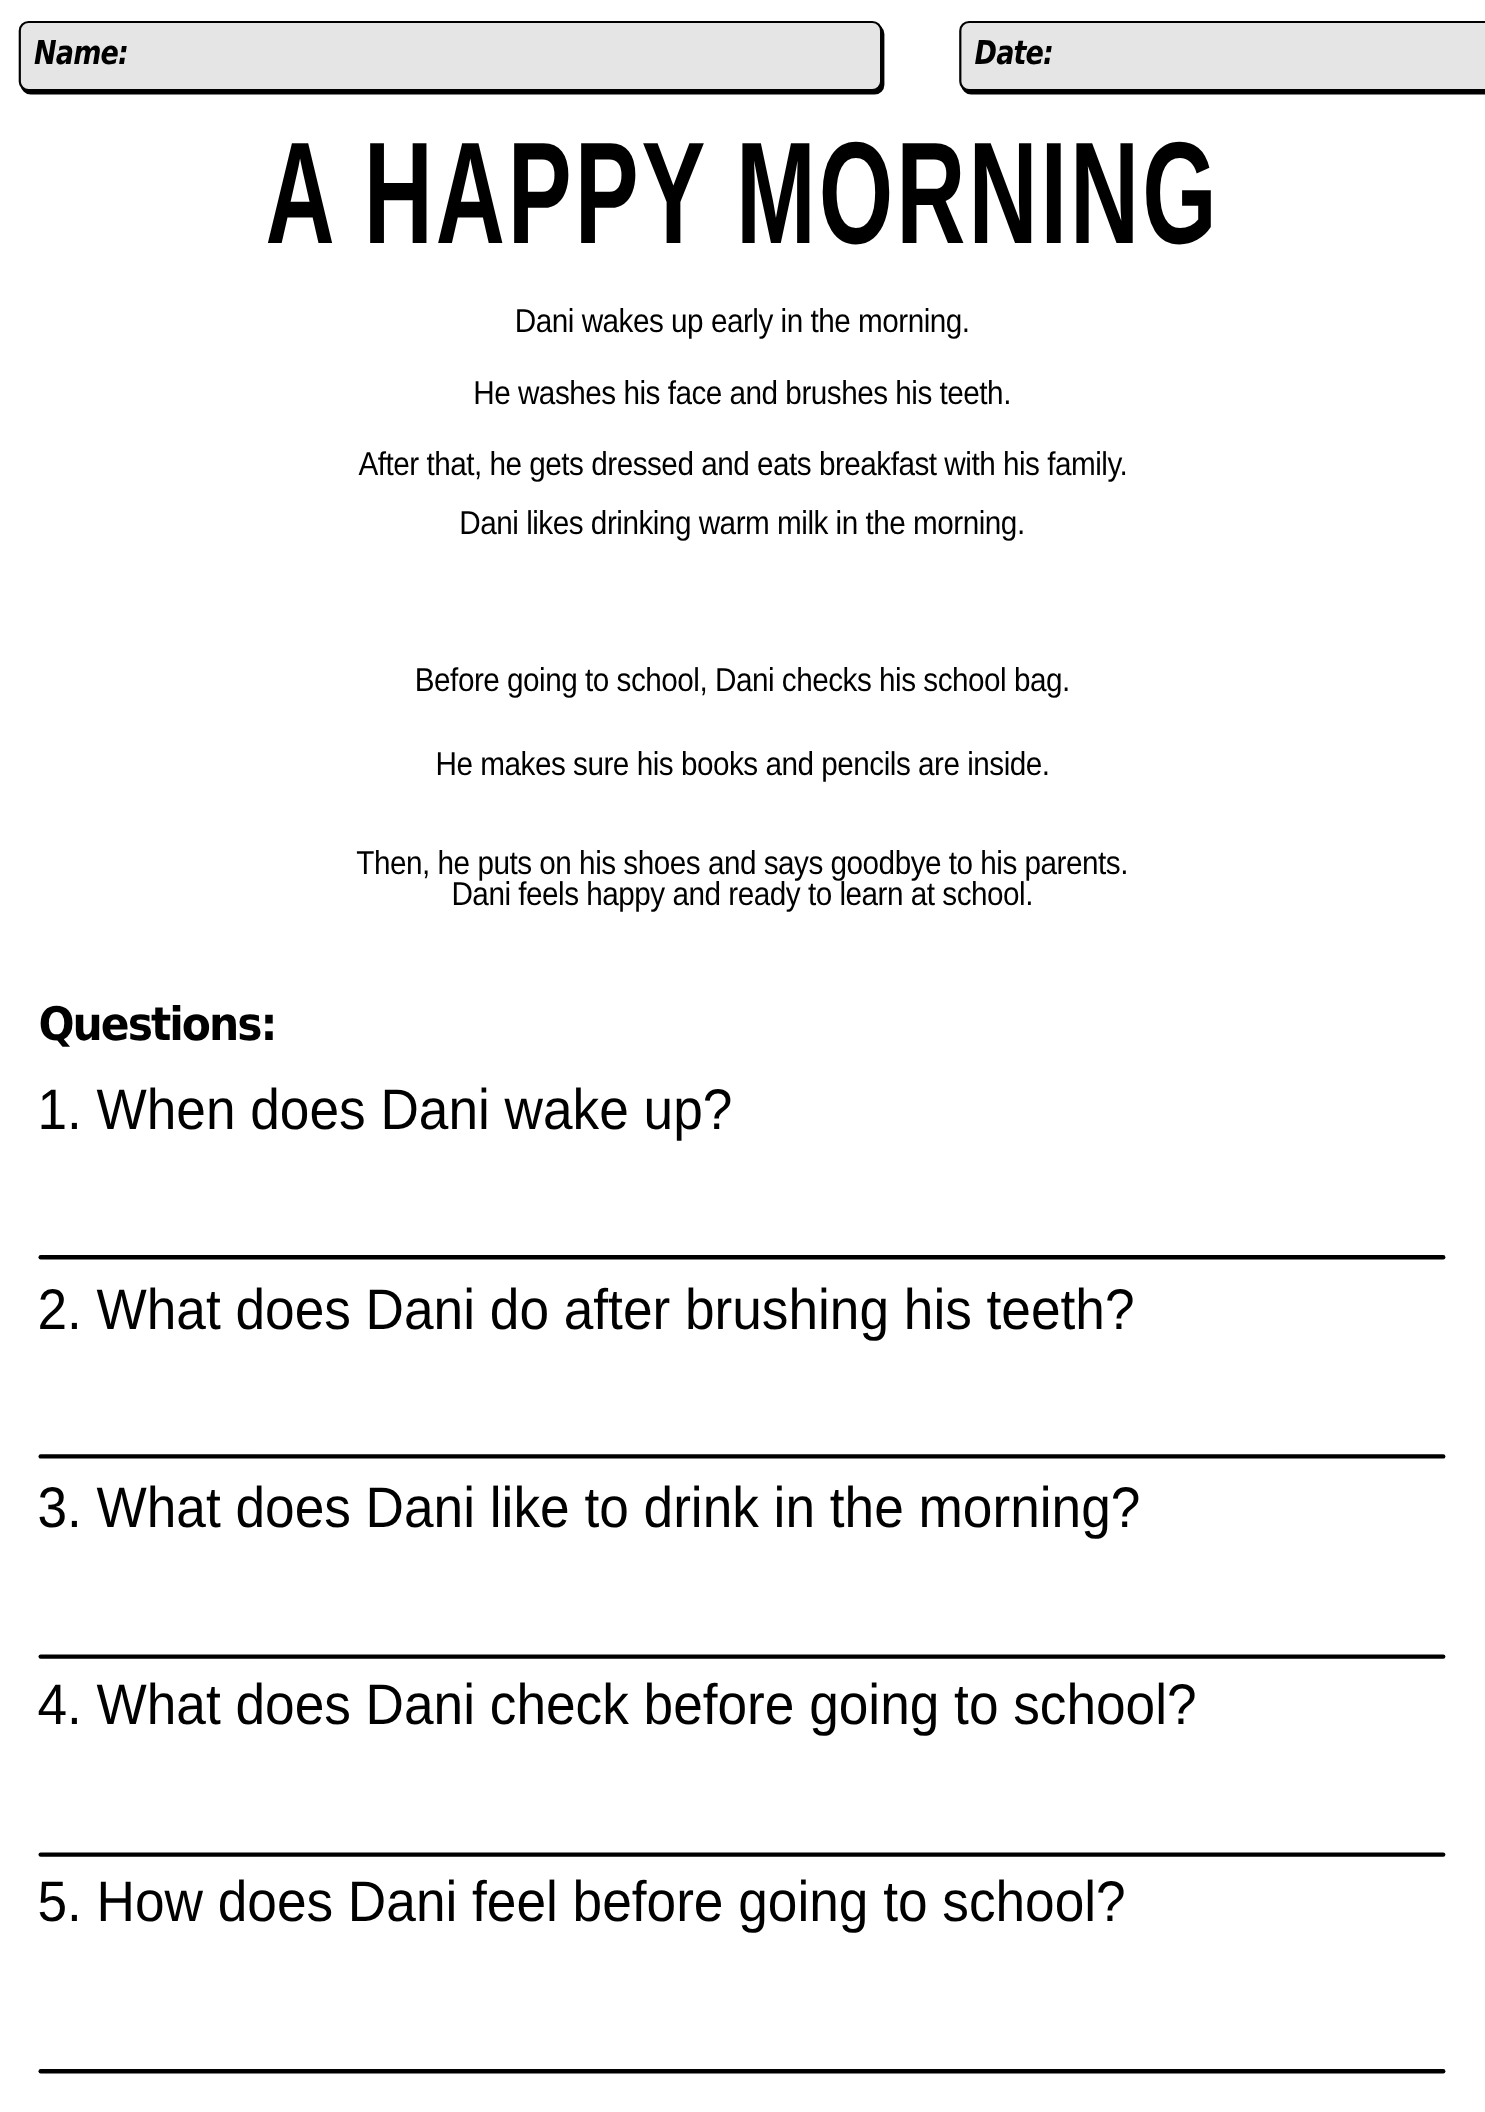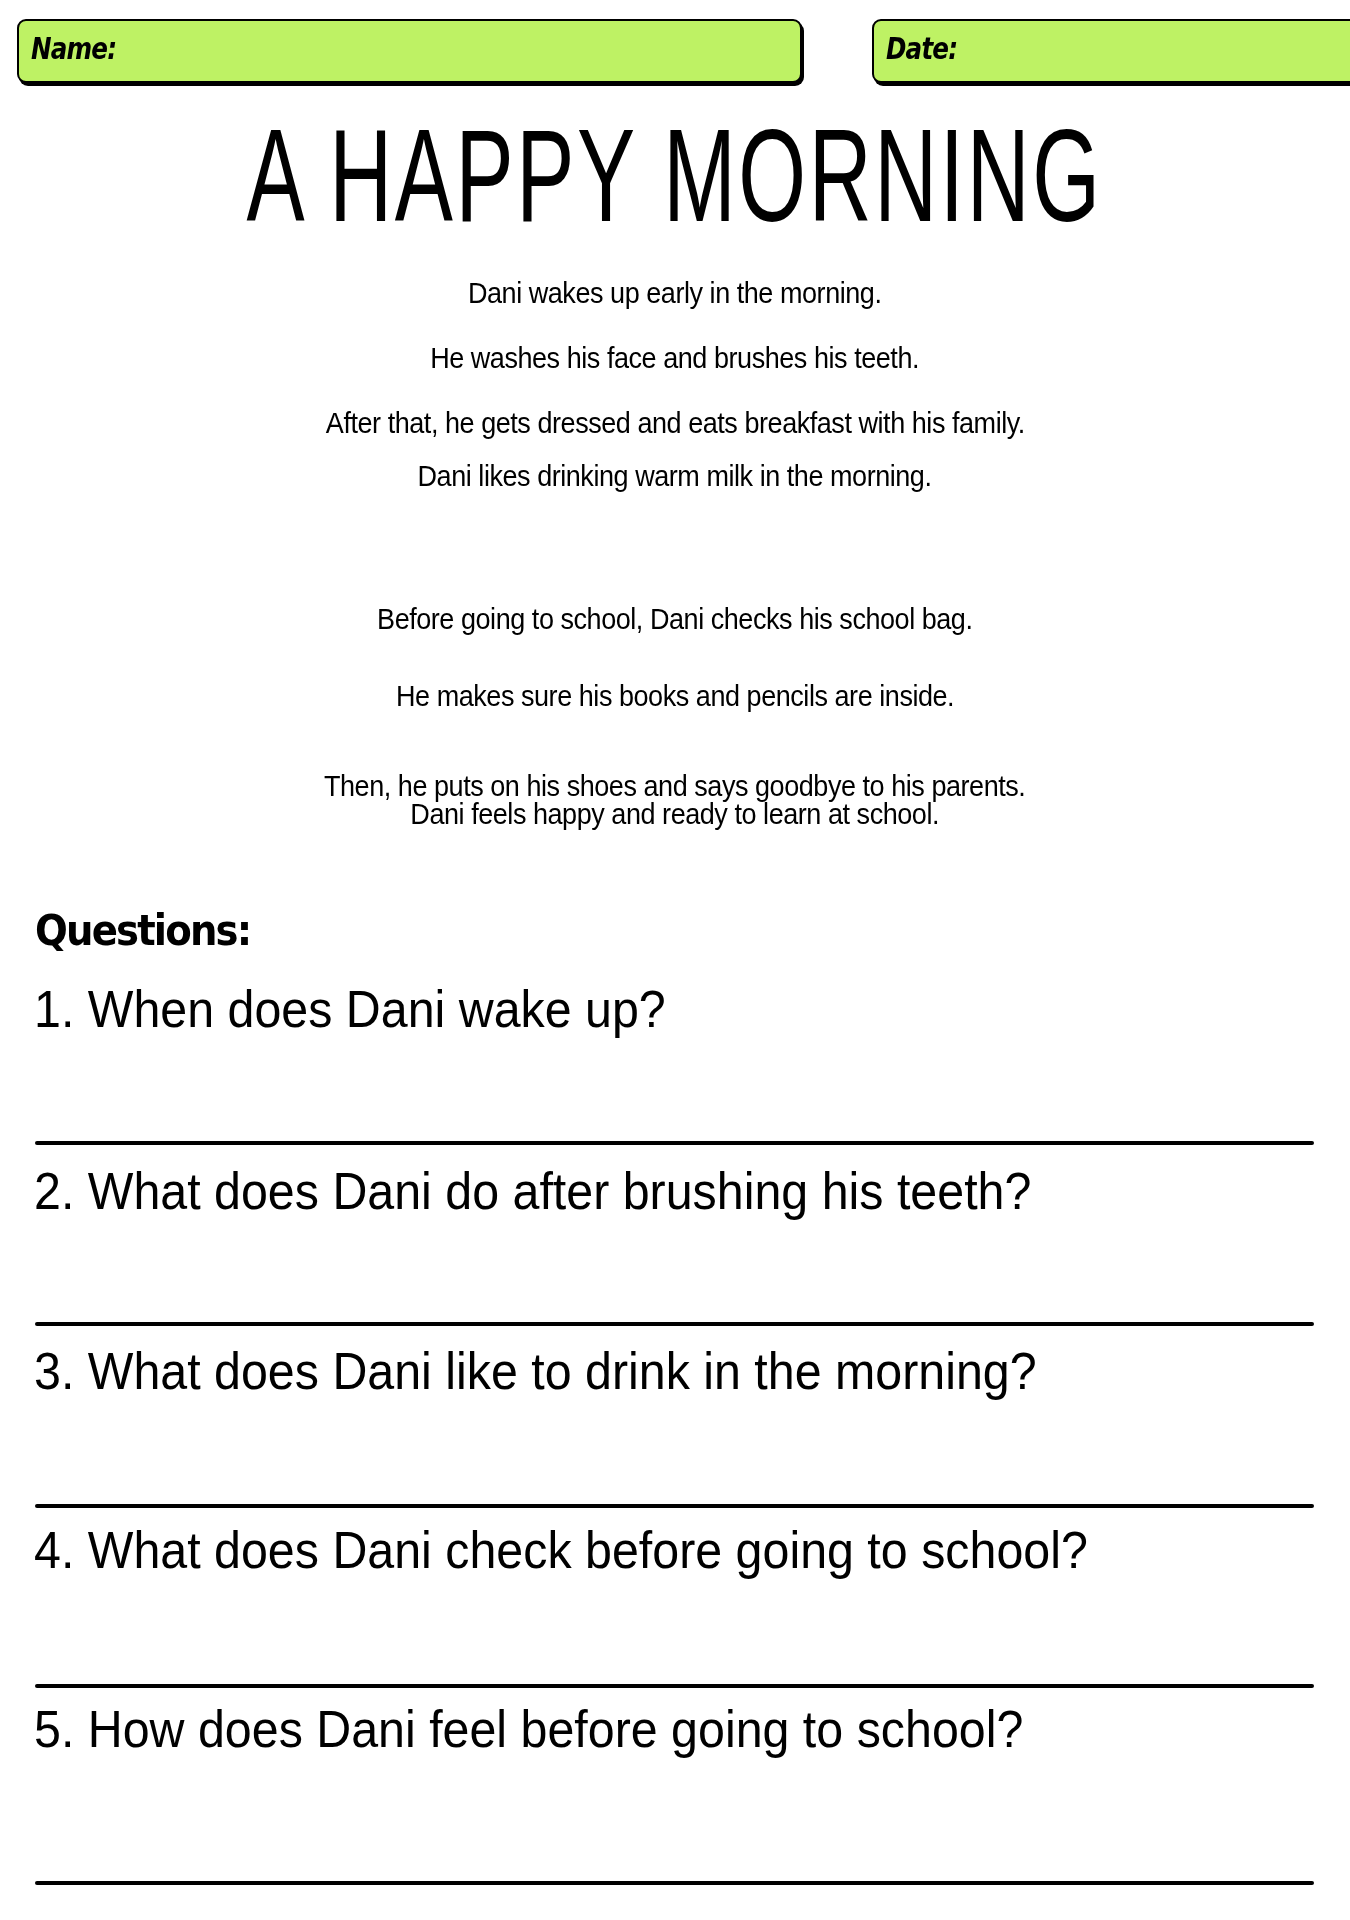--- a/index.html
+++ b/index.html
@@ -1,32 +1,32 @@
 <!DOCTYPE html>
 <html><head>
 <meta charset="utf-8">
 <style>
   html, body { margin:0; padding:0; background:#ffffff; }
   body { width:1350px; height:1920px; position:relative; overflow:hidden; color:#000; font-family:"Liberation Sans", sans-serif; }
   .field-box {
     position:absolute; top:19px; height:64px; box-sizing:border-box;
-    border:2.5px solid #000; border-radius:9px; background:#bef264;
+    border:2.5px solid #000; border-radius:9px; background:#e5e5e5;
     box-shadow:2px 3px 0 #000;
     text-align:center;
   }
   .field-label {
     position:absolute; left:12px; top:10px;
     font-family:"DejaVu Sans", sans-serif; font-style:italic; font-weight:bold;
     font-size:30px; letter-spacing:-1px; transform:scaleX(0.82); transform-origin:left center;
   }
   #name-box { left:17px; width:785px; }
   #date-box { left:872px; width:496px; }
   .title {
     position:absolute; left:0; width:1350px; top:106px; text-align:center;
-    font-family:"Liberation Sans", sans-serif; font-weight:normal;
+    font-family:"Liberation Sans", sans-serif; font-weight:bold;
     font-size:132px; line-height:140px; letter-spacing:4px;
   }
   .title span { display:inline-block; transform:scaleX(0.66); transform-origin:center; }
   .passage-line {
     position:absolute; left:0; width:1350px; text-align:center;
     font-family:"Liberation Sans", sans-serif; font-size:30px; line-height:56px;
     letter-spacing:-0.5px;
   }
   .passage-line span { display:inline-block; transform:scaleX(0.9); transform-origin:center; white-space:nowrap; }
   .questions-heading {

